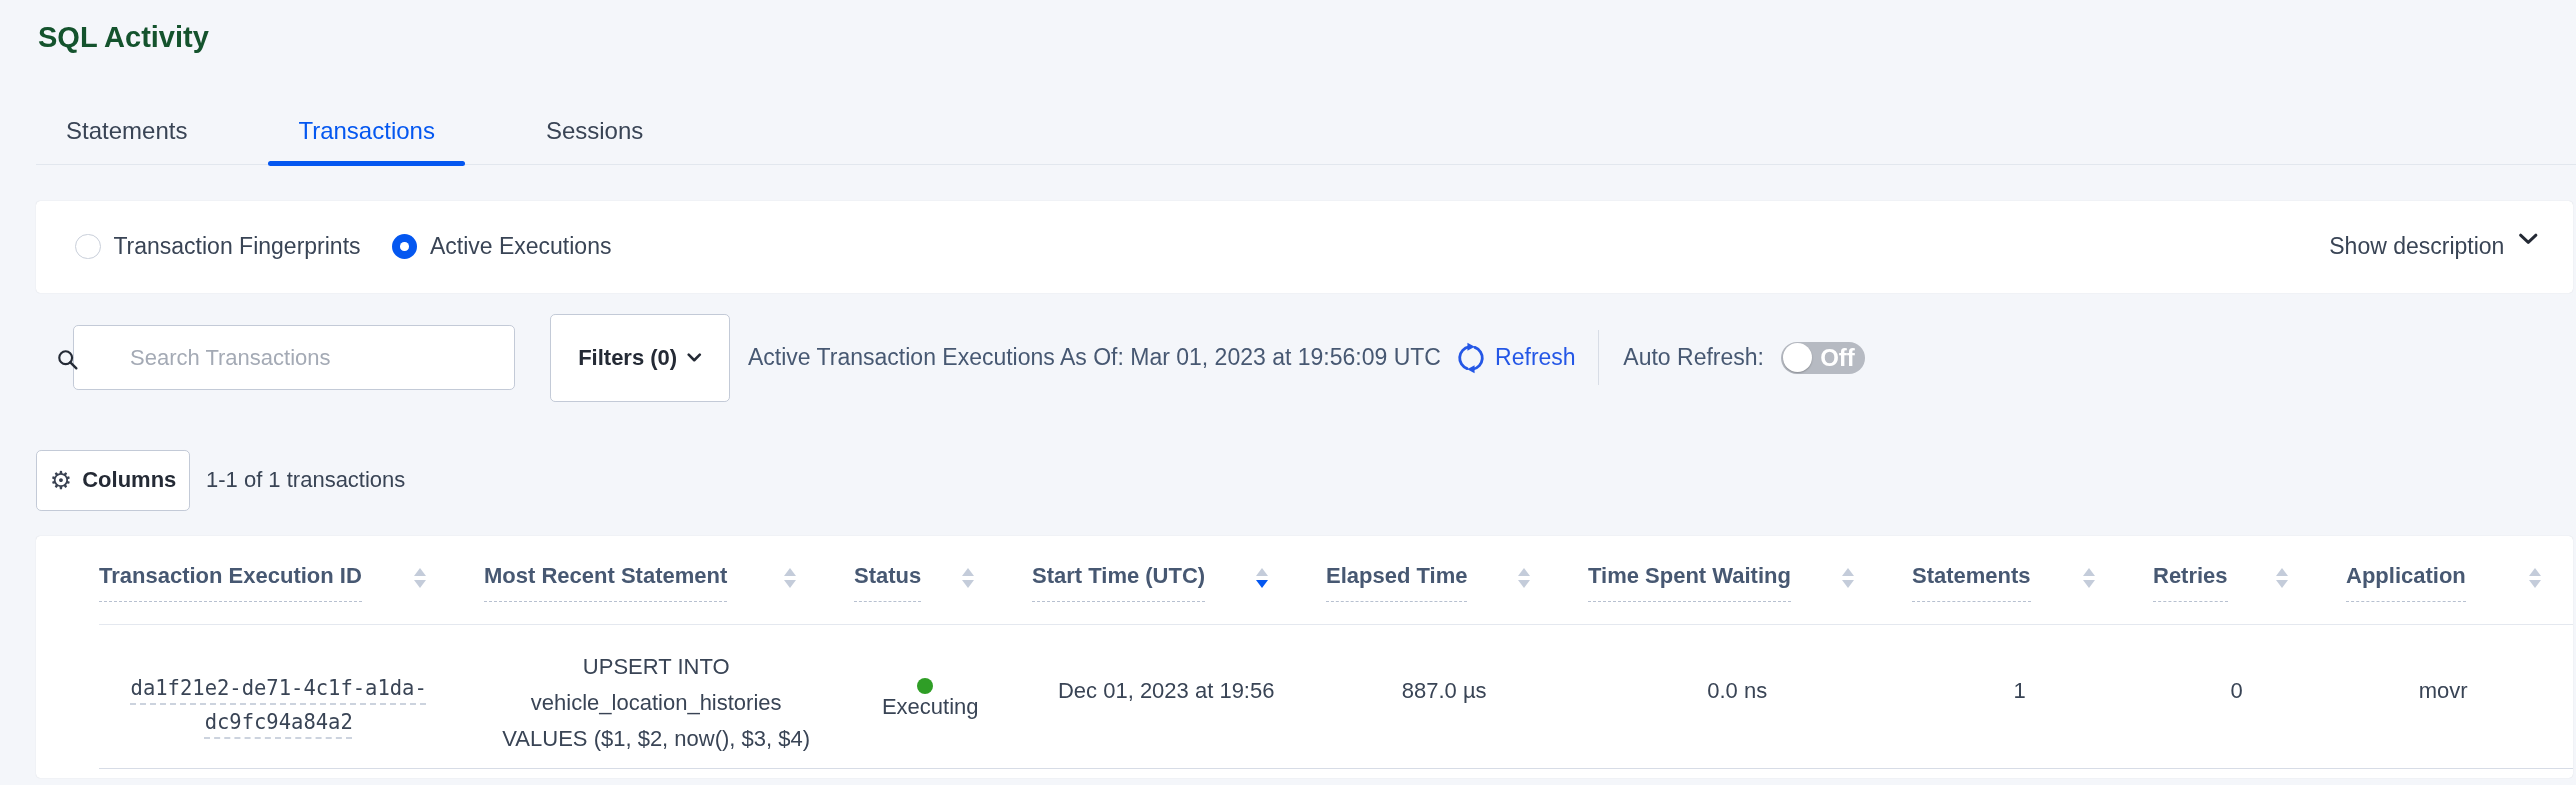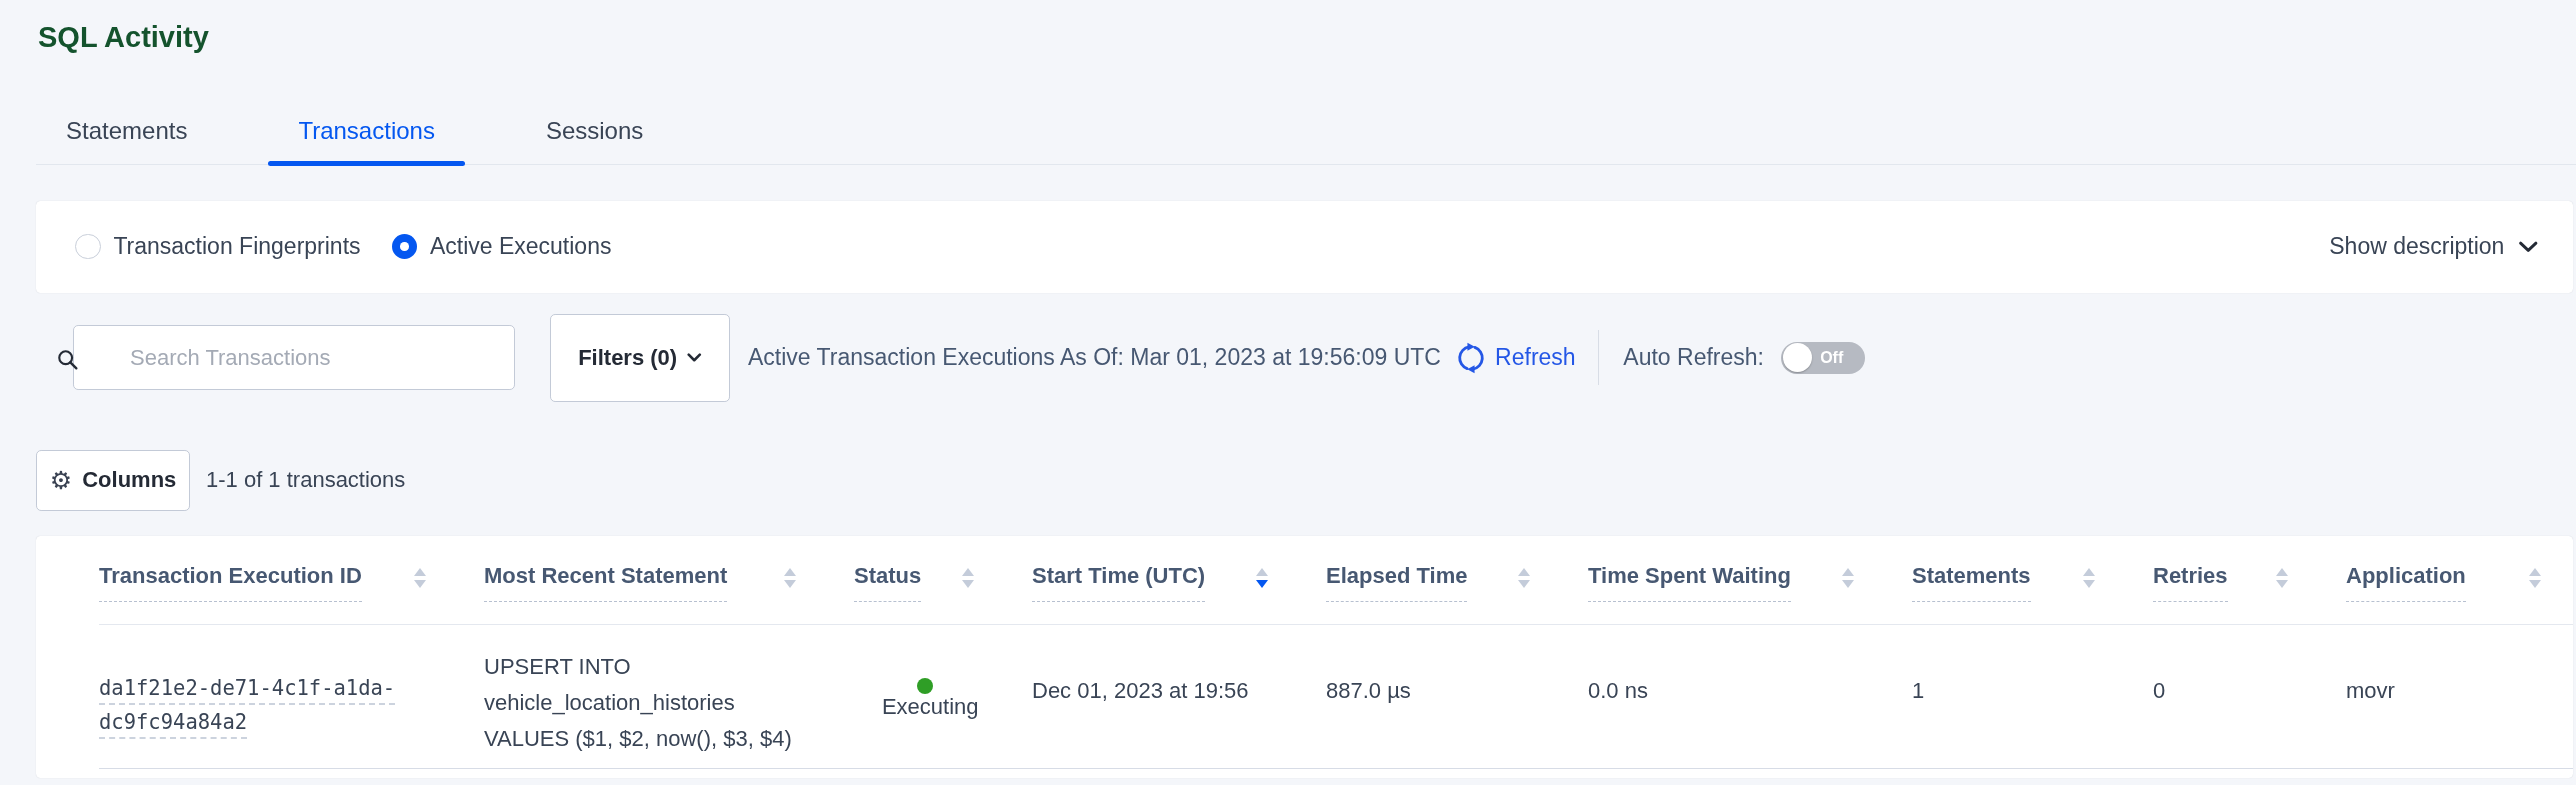--- a/index.html
+++ b/index.html
@@ -54,21 +54,21 @@
   .radio {
     width: 25.6px; height: 25.6px; border-radius: 50%;
     border: 1.7px solid #c9cfda; background: #fff; position: relative; flex: 0 0 auto;
   }
   .radio.selected { border: none; background: #0457f0; }
   .radio.selected::after {
     content: ""; position: absolute; top: 8.5px; left: 8.5px;
     width: 8.5px; height: 8.5px; border-radius: 50%; background: #fff;
   }
   .radio-label { margin-left: 12.8px; font-size: 23px; color: #394455; white-space: nowrap; }
-  .show-desc { display: flex; align-items: center; cursor: pointer; }
+  .show-desc { display: flex; align-items: flex-start; cursor: pointer; }
   .show-desc-label { font-size: 23px; color: #394455; }
   .show-desc svg { margin-left: 13.7px; }
 
   
   .toolbar { display: flex; align-items: center; margin: 21.3px 3.4px 0 36px; }
   .search-box { position: relative; width: 479px; height: 65px; flex: 0 0 auto; padding-left: 37px; }
   .search-box svg { position: absolute; left: 19px; top: 21.3px; }
   .search-input {
     width: 100%; height: 100%;
     border: 0.9px solid #c3cad7; border-radius: 5.1px; background: #fff;
@@ -91,21 +91,21 @@
   .v-divider { width: 1.7px; height: 55px; background: #d8dde6; margin: 0 24px 0 22px; flex: 0 0 auto; }
   .auto-refresh-label { font-size: 23px; color: #475872; white-space: nowrap; }
   .toggle {
     margin-left: 17px; width: 84px; height: 32px; border-radius: 16px;
     background: #b6bac2; display: flex; align-items: center; cursor: pointer; flex: 0 0 auto;
   }
   .toggle-knob {
     width: 29px; height: 29px; border-radius: 50%; background: #fff;
     margin-left: 1.7px; box-shadow: 0 0.9px 1.7px rgba(0,0,0,.25);
   }
-  .toggle-state { margin-left: 8.5px; font-size: 16px; font-weight: 700; color: #fff; }
+  .toggle-state { margin-left: 8.5px; font-size: 24px; font-weight: 700; color: #fff; }
 
   
   .controls-row { display: flex; align-items: center; margin: 48px 3.4px 0 36px; }
   .columns-btn {
     width: 154px; height: 61px; background: #fff;
     border: 0.9px solid #c3cad7; border-radius: 5.1px;
     display: flex; align-items: center; justify-content: center; cursor: pointer;
   }
   .gear-glyph { font-family: "DejaVu Sans", sans-serif; font-size: 25px; color: #3a4252; line-height: 1; }
   .columns-label { margin-left: 10.2px; font-size: 22px; font-weight: 700; color: #242a35; }
@@ -125,21 +125,21 @@
   .th-label {
     font-size: 22px; font-weight: 700; color: #475872; white-space: nowrap;
     padding-bottom: 12px; border-bottom: 1.7px dashed #b7c0d0; cursor: pointer; text-align: center;
   }
   .sort { display: flex; flex-direction: column; margin-top: 4.3px; cursor: pointer; }
   .sort i { display: block; width: 0; height: 0; border-left: 6.8px solid transparent; border-right: 6.8px solid transparent; }
   .sort .up   { border-bottom: 8.5px solid #c4ccda; margin-bottom: 4.3px; }
   .sort .down { border-top: 8.5px solid #c4ccda; }
   .sort .down.active { border-top-color: #0457f0; }
 
-  .trow { display: flex; align-items: flex-start; padding: 24px 0 10.2px 0; border-bottom: 1.7px solid #d7dce6; }
+  .trow { display: flex; align-items: flex-start; padding: 24px 0 10.2px 0; border-bottom: 1.7px solid #d7dce6; text-align: center; }
   .cell { flex: 0 0 auto; padding-right: 25.6px; font-size: 22px; color: #394455; }
 
   .w1 { width: 385px; } .w2 { width: 370px; } .w3 { width: 178px; }
   .w4 { width: 294px; } .w5 { width: 262px; } .w6 { width: 324px; }
   .w7 { width: 241px; } .w8 { width: 193px; } .w9 { width: 203px; padding-right: 8.5px; }
 
   .txn-id {
     display: inline-block; max-width: 300px; margin-top: 22px;
     font-family: "DejaVu Sans Mono", monospace; font-size: 20.5px; line-height: 34px;
     color: #394455; overflow-wrap: break-word; cursor: pointer;

